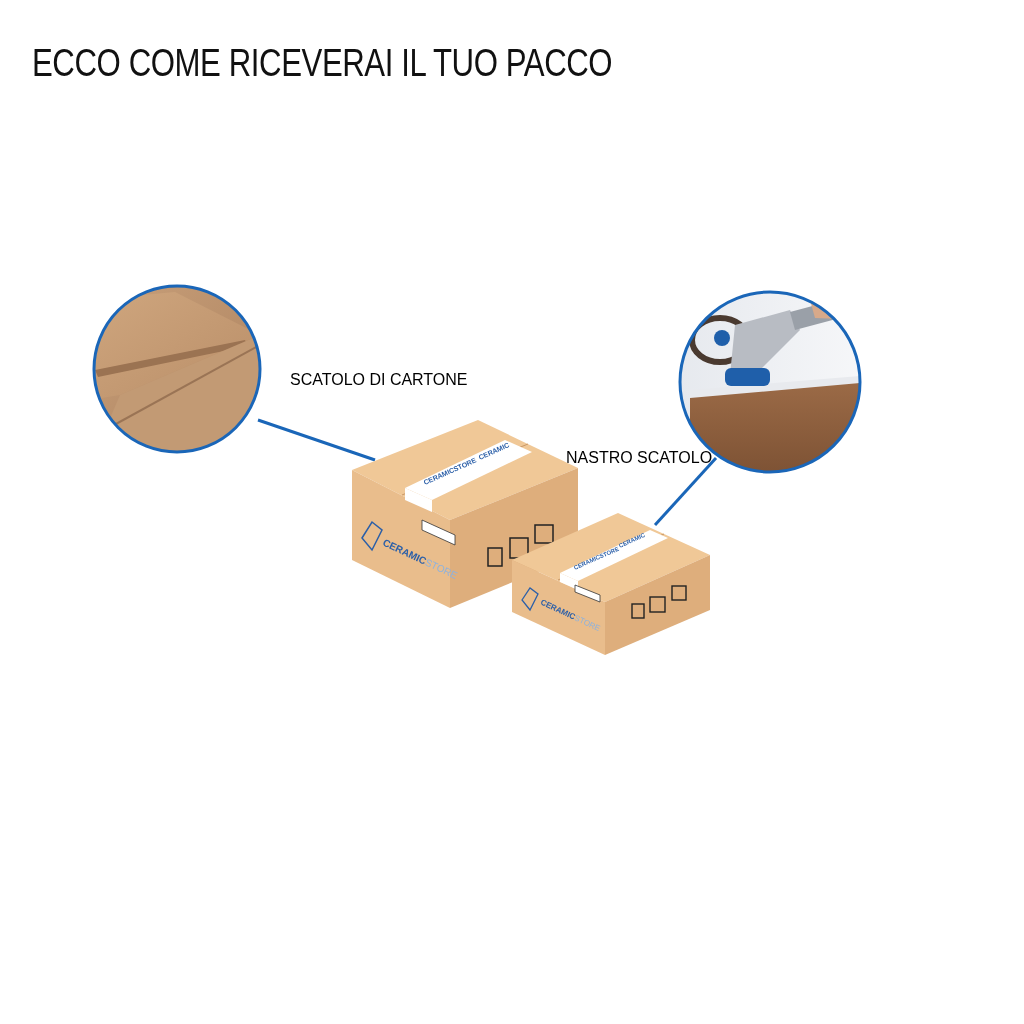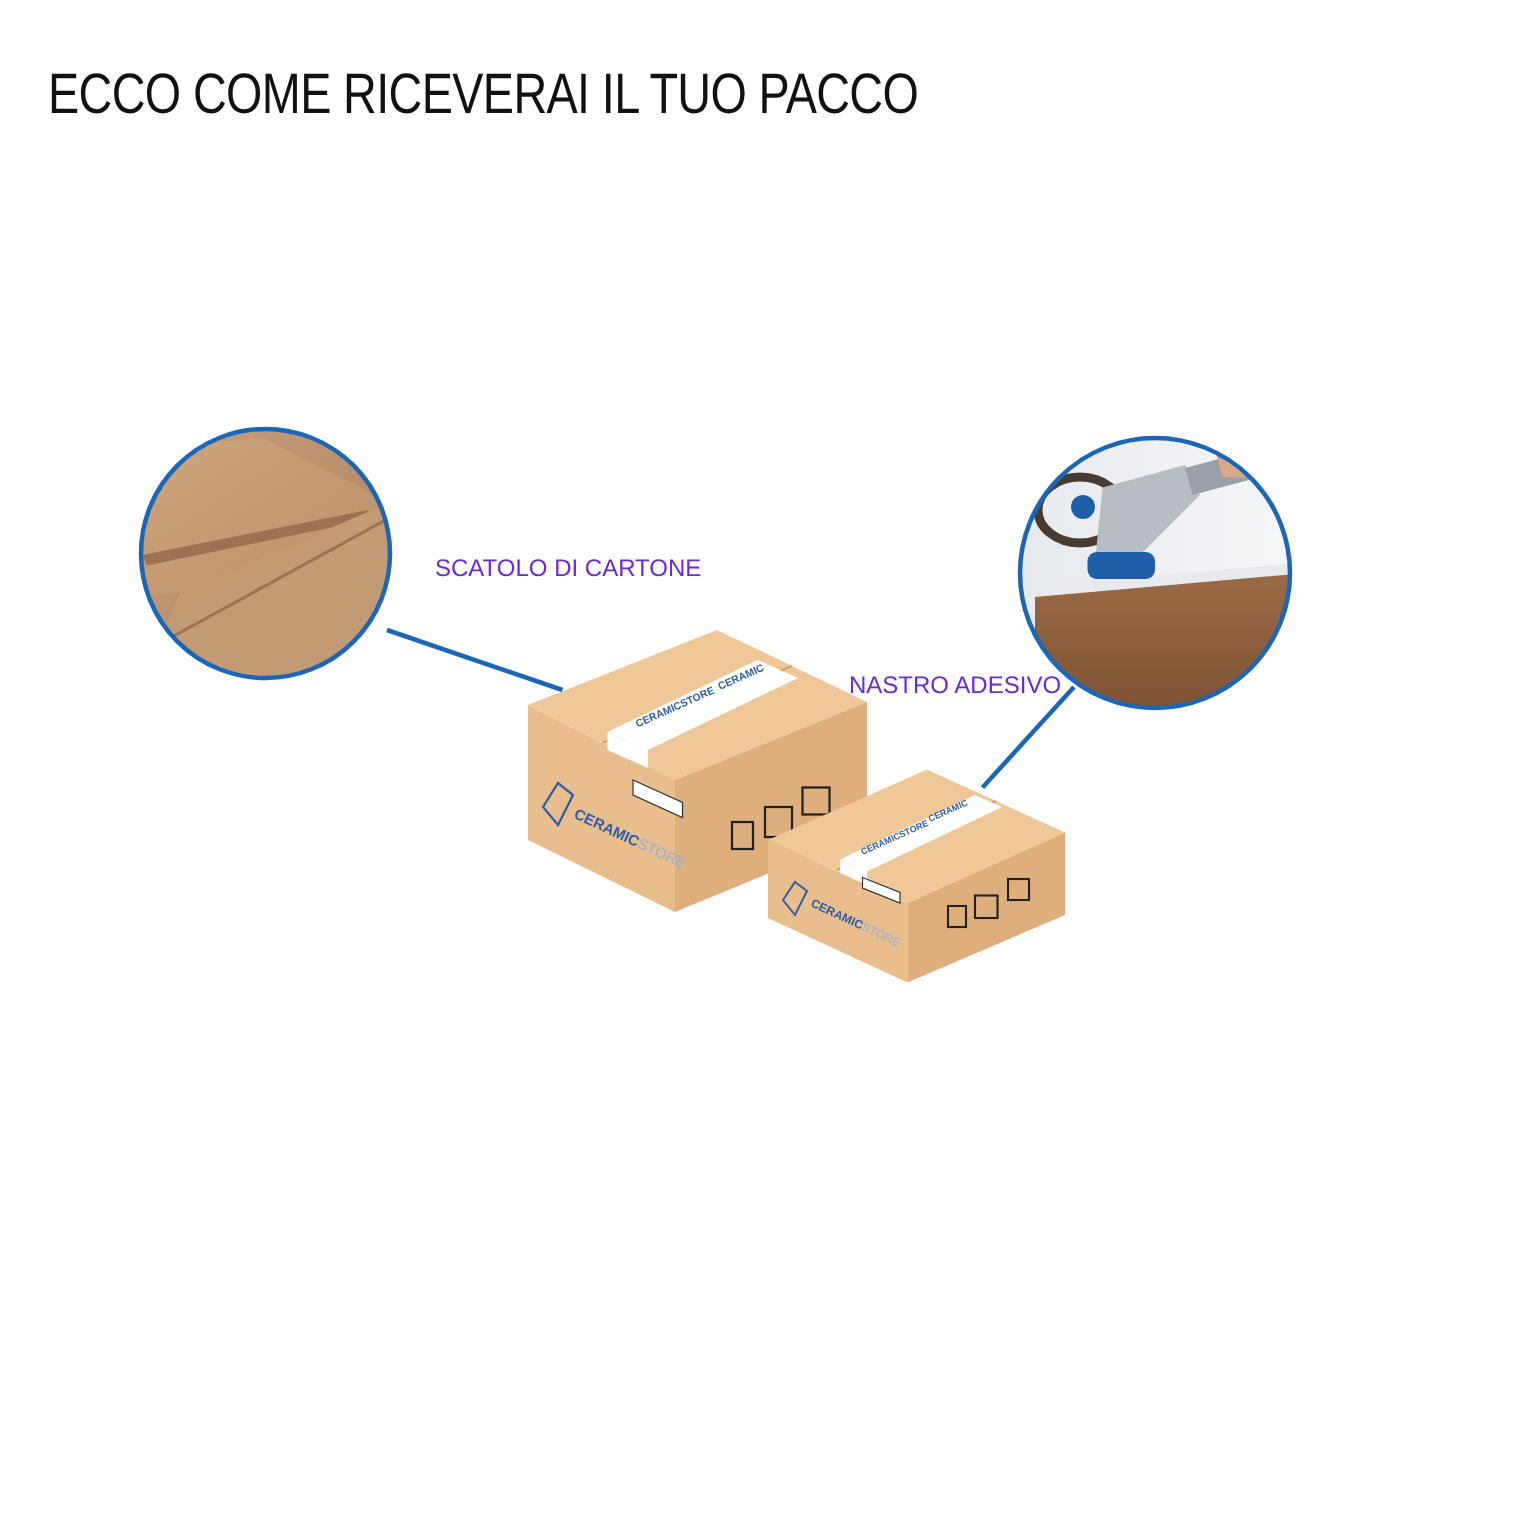--- a/index.html
+++ b/index.html
@@ -5,32 +5,32 @@
     html, body { margin: 0; padding: 0; background: #ffffff; }
     body { width: 1024px; height: 1024px; position: relative; overflow: hidden; font-family: "Liberation Sans", sans-serif; }
     .title {
       position: absolute; left: 32px; top: 42px;
       font-family: "Liberation Sans", sans-serif;
       font-size: 38px; color: #111; letter-spacing: -0.5px;
       transform: scaleX(0.82); transform-origin: left top;
       white-space: nowrap;
     }
     .label {
-      position: absolute; font-size: 16px; color: #6d28d9;
+      position: absolute; font-size: 16px; color: #000000;
       font-family: "Liberation Sans", sans-serif; white-space: nowrap;
     }
     svg.scene { position: absolute; left: 0; top: 0; }
   </style>
 </head>
 <body>
 
 <div class="title">ECCO COME RICEVERAI IL TUO PACCO</div>
 
 <div class="label" style="left:290px; top:371px;">SCATOLO DI CARTONE</div>
-<div class="label" style="left:566px; top:449px;">NASTRO ADESIVO</div>
+<div class="label" style="left:566px; top:449px;">NASTRO SCATOLO</div>
 
 <svg class="scene" width="1024" height="1024" viewBox="0 0 1024 1024">
   <defs>
     <clipPath id="c1">
         <circle cx="177" cy="369" r="83"></circle>
       </clipPath>
     <clipPath id="c2">
         <circle cx="770" cy="382" r="90"></circle>
       </clipPath>
     <linearGradient id="gTop" x1="0" y1="0" x2="1" y2="1">

